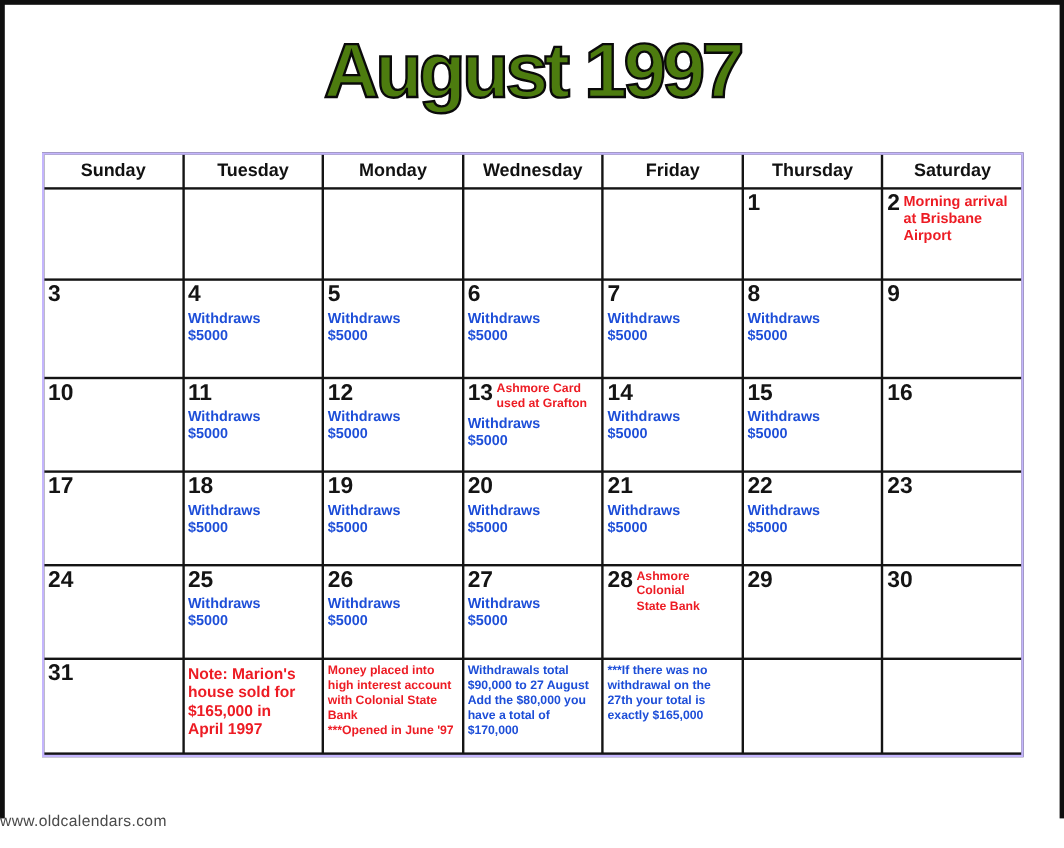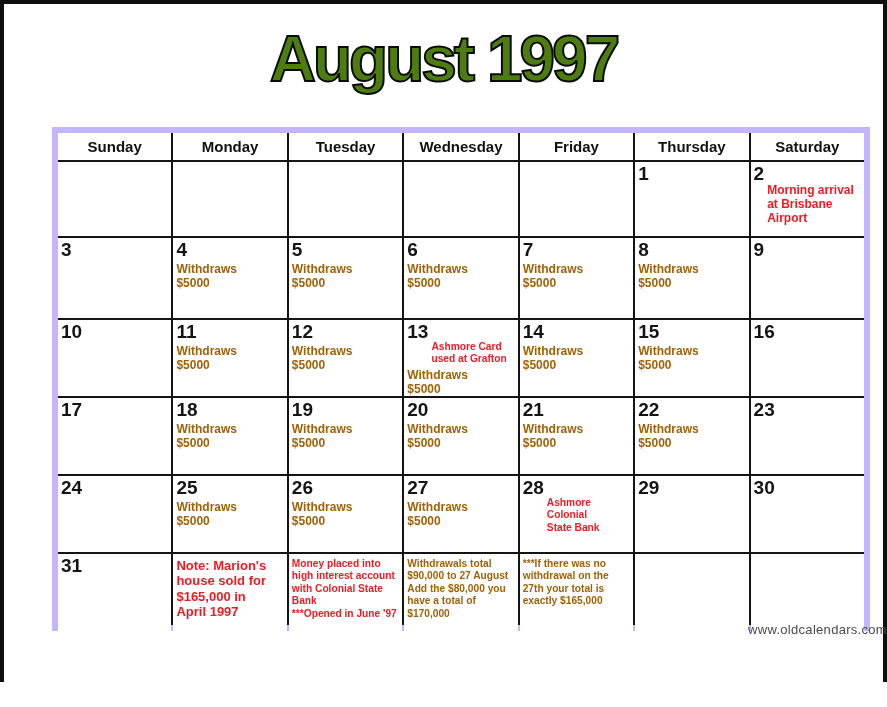--- a/index.html
+++ b/index.html
@@ -11,56 +11,56 @@
     position:absolute;left:0;top:0;width:887px;height:682px;box-sizing:border-box;
     border-top:4px solid #0f0f0f;border-left:4px solid #0f0f0f;border-right:4px solid #0f0f0f;
     background:#ffffff;
   }
   .title{
     position:absolute;top:22px;left:0;width:100%;text-align:center;
     font-size:64px;font-weight:bold;letter-spacing:-3px;color:#4d7c0f;
     -webkit-text-stroke:2px #0a0a0a;
   }
   .calendar{
-    position:absolute;left:52px;top:127px;width:818px;height:504px;box-sizing:border-box;
-    border:6px solid #c4b5fd;background:#141414;
+    position:absolute;left:35px;top:127px;width:818px;height:504px;box-sizing:border-box;
+    border:2px solid #c4b5fd;background:#141414;
     display:grid;grid-template-columns:repeat(7,1fr);
     grid-template-rows:27px 74px 80px 76px 76px 76px 77px;gap:2px;
   }
   .hcell{
     background:#ffffff;display:flex;align-items:center;justify-content:center;
     font-weight:bold;font-size:15px;color:#111111;
   }
   .cell{background:#ffffff;padding:2px 3px;overflow:hidden;box-sizing:border-box;}
   .dayrow{display:flex;align-items:flex-start;gap:3px;}
   .daynum{font-size:19px;font-weight:bold;color:#141414;line-height:1.05;}
   .note{font-weight:bold;white-space:pre-line;line-height:1.18;}
-  .inline-note{margin-top:19px;}
+  .inline-note{margin-top:1px;}
   .block-note{margin-top:2px;}
   .c-red{color:var(--note-red,#ed1c24);}
-  .c-black{color:#a16207;}
+  .c-black{color:#1d4ed8;}
   .sz-sm{font-size:10.2px;line-height:1.22;}
   .sz-md{font-size:12px;}
   .sz-lg{font-size:13px;}
   .footer{
-    position:absolute;top:622px;left:0;width:100%;text-align:right;
+    position:absolute;top:676px;left:0;width:100%;text-align:left;
     font-size:13px;color:#4a4a4a;letter-spacing:0.3px;
   }
 </style>
 </head>
 <body>
 
 <div class="frame"></div>
 
 <div class="title">August 1997</div>
 
 <div class="calendar">
     <div class="hcell">Sunday</div>
+    <div class="hcell">Tuesday</div>
     <div class="hcell">Monday</div>
-    <div class="hcell">Tuesday</div>
     <div class="hcell">Wednesday</div>
     <div class="hcell">Friday</div>
     <div class="hcell">Thursday</div>
     <div class="hcell">Saturday</div>
     <div class="cell"></div>
     <div class="cell"></div>
     <div class="cell"></div>
     <div class="cell"></div>
     <div class="cell"></div>
     <div class="cell">

